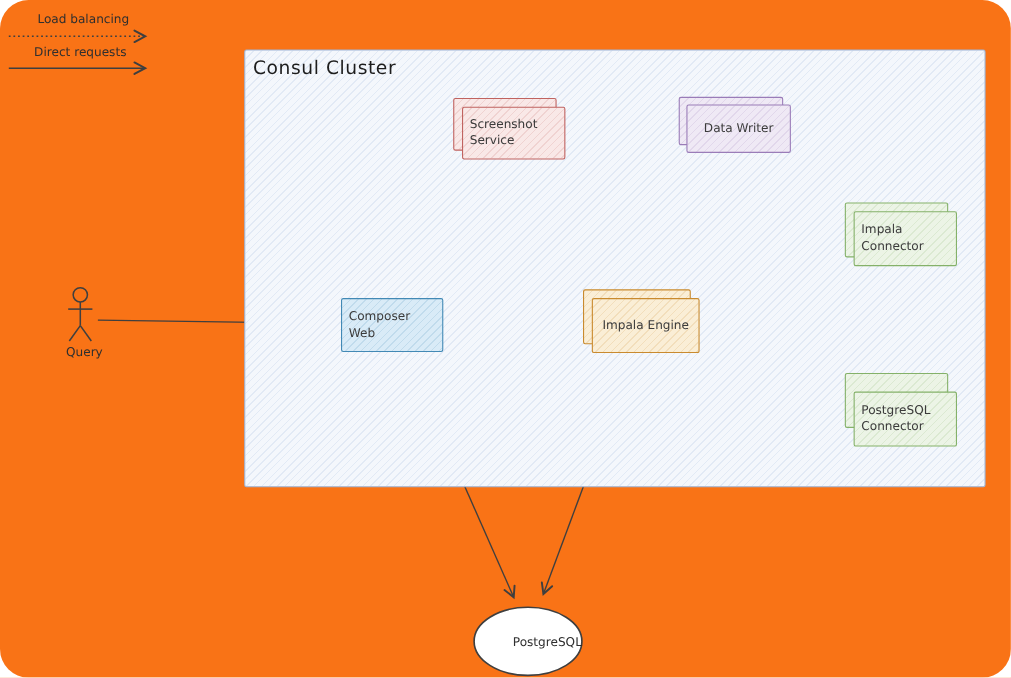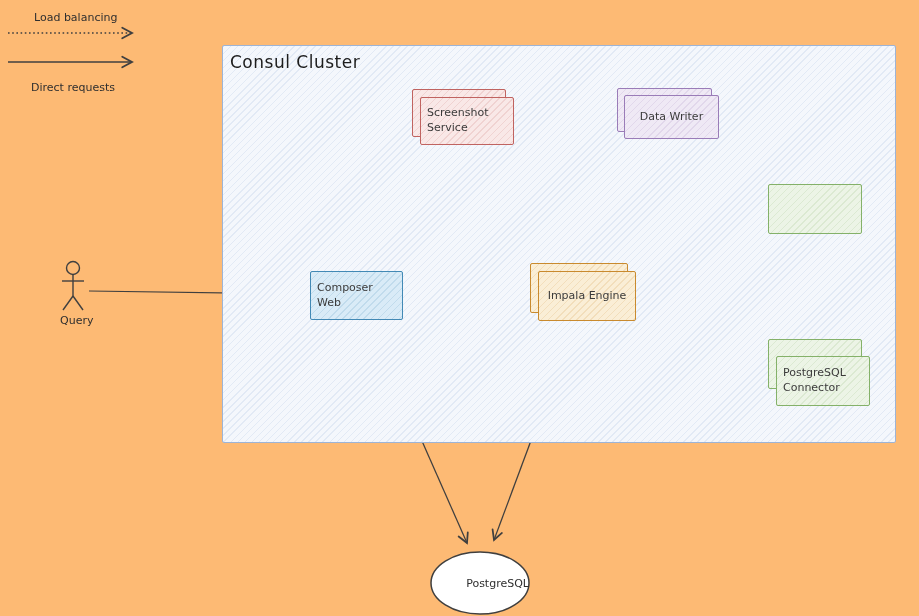--- a/index.html
+++ b/index.html
@@ -1,19 +1,19 @@
 <!DOCTYPE html>
 <html><head>
 <meta charset="utf-8">
 <style>
   html,body{margin:0;padding:0;background:#ffffff;}
   .stage{
     position:relative;width:919px;height:616px;overflow:hidden;
     font-family:"DejaVu Sans","Liberation Sans",sans-serif;
-    color:#3b3b3b;background:#fdba74;
+    color:#3b3b3b;background:#f97316;border-radius:26px;
   }
   .layer{position:absolute;left:0;top:0;width:919px;height:616px;pointer-events:none;}
   .abs{position:absolute;}
   .legend-label{font-size:11px;color:#2f2f2f;white-space:nowrap;}
   .cluster{
     position:absolute;left:222px;top:45px;width:672px;height:396px;
     border:1px solid #9db4d6;border-radius:2px;
     background:repeating-linear-gradient(135deg,rgba(162,186,221,0.22) 0 1px,rgba(255,255,255,0) 1px 5px),#f4f7fc;
   }
   .cluster-title{
@@ -62,21 +62,21 @@
     <path d="M574,325 L494,540" stroke="#3f3f3f" stroke-width="1.25" fill="none" marker-end="url(#ah)"></path>
 
     <path d="M374,268 L450,152" stroke="#3f3f3f" stroke-width="1.25" stroke-dasharray="1.6 2.6" fill="none" marker-end="url(#ah)"></path>
     <path d="M407,270 L621,145" stroke="#3f3f3f" stroke-width="1.25" stroke-dasharray="1.6 2.6" fill="none" marker-end="url(#ah)"></path>
     <path d="M408,293 L530,293" stroke="#3f3f3f" stroke-width="1.25" stroke-dasharray="1.6 2.6" fill="none" marker-end="url(#ah)"></path>
     <path d="M639,278 L765,235" stroke="#3f3f3f" stroke-width="1.25" stroke-dasharray="1.6 2.6" fill="none" marker-end="url(#ah)"></path>
     <path d="M639,306 L765,353" stroke="#3f3f3f" stroke-width="1.25" stroke-dasharray="1.6 2.6" fill="none" marker-end="url(#ah)"></path>
   </svg>
 
   <div class="abs legend-label" style="left:34px;top:11px;">Load balancing</div>
-  <div class="abs legend-label" style="left:31px;top:41px;margin-top:40px;">Direct requests</div>
+  <div class="abs legend-label" style="left:31px;top:41px;">Direct requests</div>
 
   <div class="cluster">
     <div class="cluster-title">Consul Cluster</div>
   </div>
 
   <div class="card back" style="left: 412px; top: 89px; width: 94px; height: 48px; border-color: rgb(192, 99, 96); background: repeating-linear-gradient(135deg, rgba(192, 99, 96, 0.16) 0px, rgba(192, 99, 96, 0.16) 1px, rgba(255, 255, 255, 0) 1px, rgba(255, 255, 255, 0) 5px), rgb(249, 232, 231);"></div>
   <div class="card front" style="left: 420px; top: 97px; width: 94px; height: 48px; border-color: rgb(192, 99, 96); background: repeating-linear-gradient(135deg, rgba(192, 99, 96, 0.16) 0px, rgba(192, 99, 96, 0.16) 1px, rgba(255, 255, 255, 0) 1px, rgba(255, 255, 255, 0) 5px), rgb(249, 232, 231);">
     <span class="node-label">Screenshot Service</span>
   </div>
 
@@ -88,20 +88,23 @@
   <div class="card front" style="left: 624px; top: 95px; width: 95px; height: 44px; border-color: rgb(154, 124, 184); background: repeating-linear-gradient(135deg, rgba(154, 124, 184, 0.16) 0px, rgba(154, 124, 184, 0.16) 1px, rgba(255, 255, 255, 0) 1px, rgba(255, 255, 255, 0) 5px), rgb(239, 233, 245);">
     <span class="node-label">Data Writer</span>
   </div>
 
   <div class="card back" style="left: 530px; top: 263px; width: 98px; height: 50px; border-color: rgb(201, 138, 46); background: repeating-linear-gradient(135deg, rgba(201, 138, 46, 0.16) 0px, rgba(201, 138, 46, 0.16) 1px, rgba(255, 255, 255, 0) 1px, rgba(255, 255, 255, 0) 5px), rgb(250, 238, 214);"></div>
   <div class="card front" style="left: 538px; top: 271px; width: 98px; height: 50px; border-color: rgb(201, 138, 46); background: repeating-linear-gradient(135deg, rgba(201, 138, 46, 0.16) 0px, rgba(201, 138, 46, 0.16) 1px, rgba(255, 255, 255, 0) 1px, rgba(255, 255, 255, 0) 5px), rgb(250, 238, 214);">
     <span class="node-label">Impala Engine</span>
   </div>
 
   <div class="card back" style="left: 768px; top: 184px; width: 94px; height: 50px; border-color: rgb(132, 177, 105); background: repeating-linear-gradient(135deg, rgba(132, 177, 105, 0.16) 0px, rgba(132, 177, 105, 0.16) 1px, rgba(255, 255, 255, 0) 1px, rgba(255, 255, 255, 0) 5px), rgb(236, 244, 230);"></div>
+  <div class="card front" style="left: 776px; top: 192px; width: 94px; height: 50px; border-color: rgb(132, 177, 105); background: repeating-linear-gradient(135deg, rgba(132, 177, 105, 0.16) 0px, rgba(132, 177, 105, 0.16) 1px, rgba(255, 255, 255, 0) 1px, rgba(255, 255, 255, 0) 5px), rgb(236, 244, 230);">
+    <span class="node-label">Impala Connector</span>
+  </div>
 
   <div class="card back" style="left: 768px; top: 339px; width: 94px; height: 50px; border-color: rgb(132, 177, 105); background: repeating-linear-gradient(135deg, rgba(132, 177, 105, 0.16) 0px, rgba(132, 177, 105, 0.16) 1px, rgba(255, 255, 255, 0) 1px, rgba(255, 255, 255, 0) 5px), rgb(236, 244, 230);"></div>
   <div class="card front" style="left: 776px; top: 356px; width: 94px; height: 50px; border-color: rgb(132, 177, 105); background: repeating-linear-gradient(135deg, rgba(132, 177, 105, 0.16) 0px, rgba(132, 177, 105, 0.16) 1px, rgba(255, 255, 255, 0) 1px, rgba(255, 255, 255, 0) 5px), rgb(236, 244, 230);">
     <span class="node-label">PostgreSQL Connector</span>
   </div>
 
   <div class="abs actor-label" style="left:60px;top:314px;">Query</div>
   <div class="db-label">PostgreSQL</div>
 
 </div>

